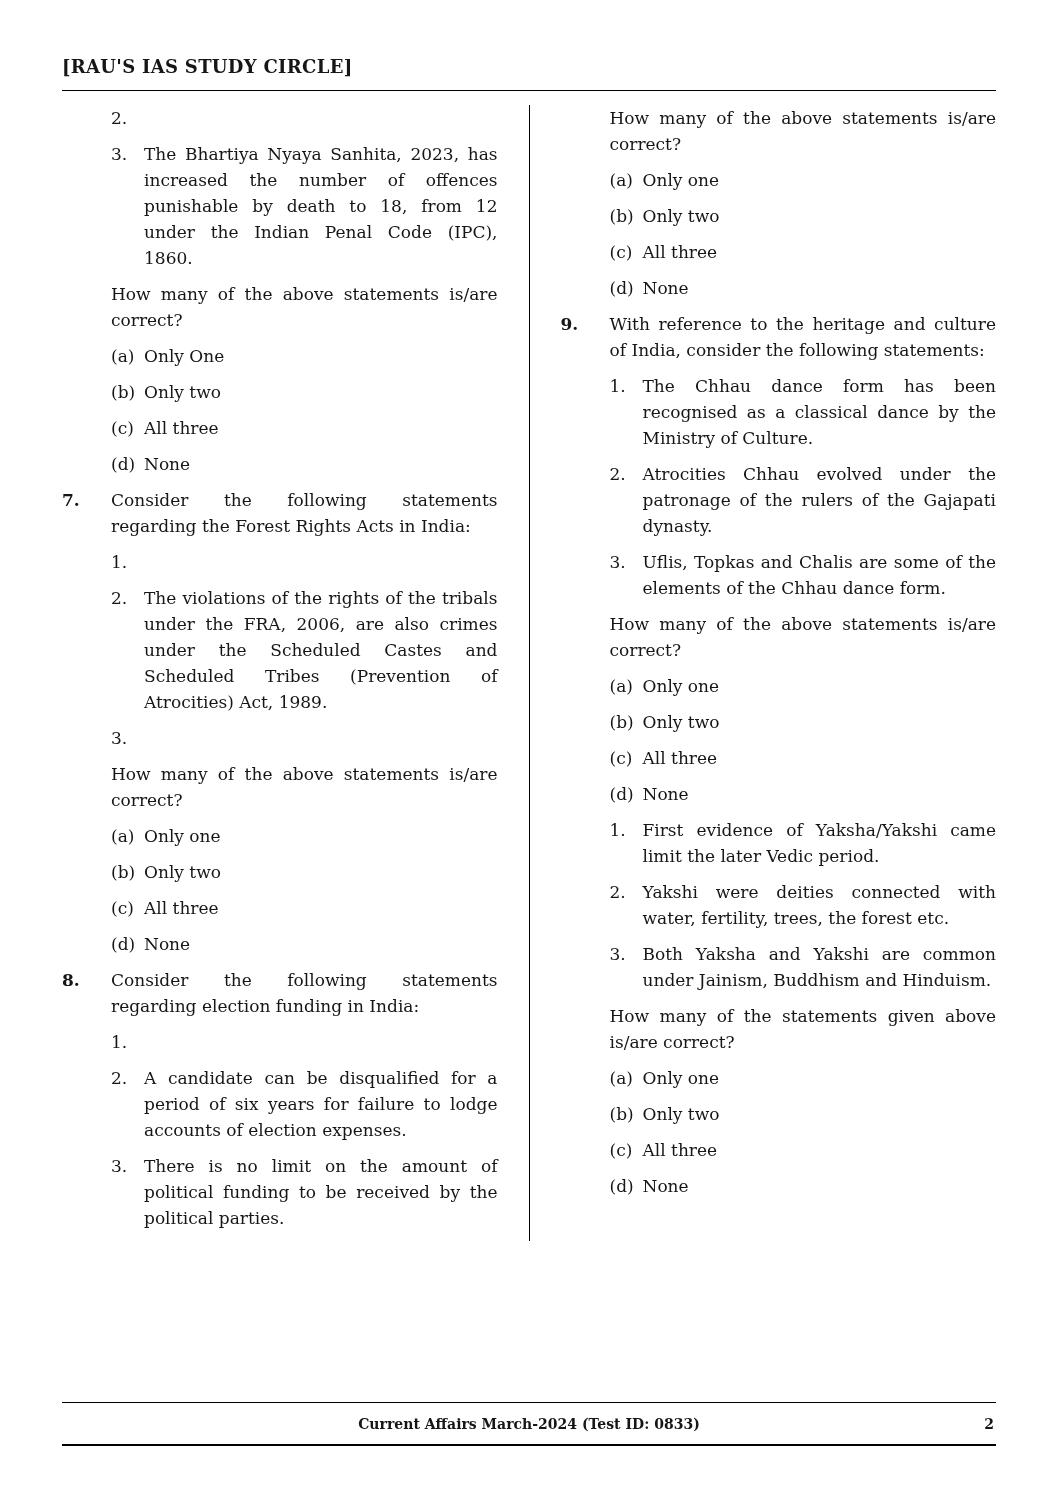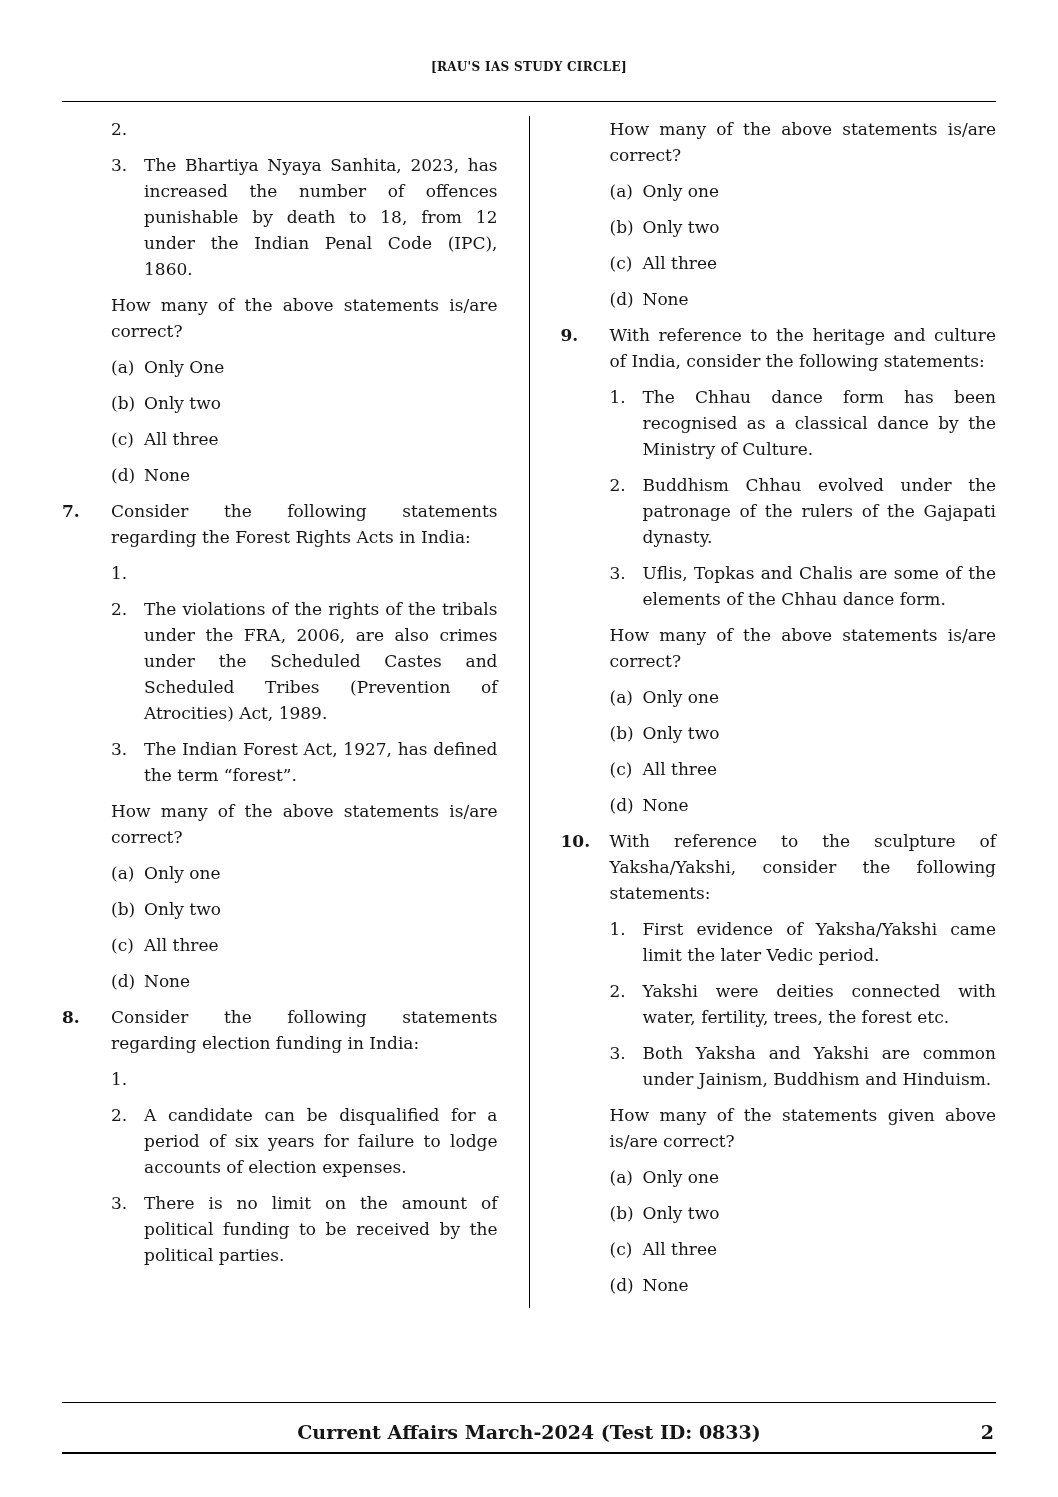--- a/index.html
+++ b/index.html
@@ -11,24 +11,23 @@
     position: relative;
     box-sizing: border-box;
     font-family: "DejaVu Serif", "Liberation Serif", serif;
     font-size: 17px;
     line-height: 26px;
     color: #161616;
   }
   .header { padding: 54px 62px 0; }
   .header-inner {
     border-bottom: 1.5px solid #000;
-    text-align: center;
-    padding-bottom: 21px;
+    padding-bottom: 10px;
     font-weight: bold;
-    font-size: 12px;
+    font-size: 18px;
     letter-spacing: 0.3px;
   }
   .content { display: flex; padding: 14px 62px 0; align-items: stretch; }
   .col { flex: 1 1 0; min-width: 0; }
   .divider { width: 0; border-left: 1.5px solid #000; margin: 0 31px; }
   .block { margin-bottom: 10px; }
   .question { display: flex; }
   .qnum { flex: none; width: 49px; font-weight: bold; }
   .btext { flex: 1 1 auto; text-align: justify; }
   .subitem { display: flex; padding-left: 49px; }
@@ -38,23 +37,23 @@
   .letter { flex: none; width: 33px; }
   .otext { flex: 1 1 auto; }
   .italic { }
   .footer {
     position: absolute;
     left: 62px;
     right: 62px;
     top: 1402px;
     border-top: 1.5px solid #000;
     border-bottom: 2.5px solid #000;
-    padding: 16px 0 7px;
+    padding: 8px 0 7px;
     font-weight: bold;
-    font-size: 19px;
+    font-size: 14px;
   }
   .footer-row { position: relative; text-align: center; }
   .page-number { position: absolute; right: 2px; top: 0; }
 </style>
 </head>
 <body>
 
 <div class="page">
 
   <div class="header">
@@ -93,21 +92,20 @@
         </div>
         <div class="block subitem">
           <span class="marker">1.</span>
         </div>
         <div class="block subitem">
           <span class="marker">2.</span>
           <span class="btext">The violations of the rights of the tribals under the FRA, 2006, are also crimes under the Scheduled Castes and Scheduled Tribes (Prevention of Atrocities) Act, 1989.</span>
         </div>
         <div class="block subitem">
           <span class="marker">3.</span>
-          <span class="btext">The Indian Forest Act, 1927, has defined the term “forest”.</span>
         </div>
         <div class="block prompt">How many of the above statements is/are correct?</div>
         <div class="block option">
           <span class="letter">(a)</span>
           <span class="otext">Only one</span>
         </div>
         <div class="block option">
           <span class="letter">(b)</span>
           <span class="otext">Only two</span>
         </div>
@@ -157,21 +155,21 @@
         <div class="block question">
           <span class="qnum">9.</span>
           <span class="btext">With reference to the heritage and culture of India, consider the following statements:</span>
         </div>
         <div class="block subitem">
           <span class="marker">1.</span>
           <span class="btext">The Chhau dance form has been recognised as a classical dance by the Ministry of Culture.</span>
         </div>
         <div class="block subitem">
           <span class="marker">2.</span>
-          <span class="btext"><span class="italic">Buddhism</span><span> Chhau evolved under the patronage of the rulers of the Gajapati dynasty.</span></span>
+          <span class="btext"><span class="italic">Atrocities</span><span> Chhau evolved under the patronage of the rulers of the Gajapati dynasty.</span></span>
         </div>
         <div class="block subitem">
           <span class="marker">3.</span>
           <span class="btext">Uflis, Topkas and Chalis are some of the elements of the Chhau dance form.</span>
         </div>
         <div class="block prompt">How many of the above statements is/are correct?</div>
         <div class="block option">
           <span class="letter">(a)</span>
           <span class="otext">Only one</span>
         </div>
@@ -179,24 +177,20 @@
           <span class="letter">(b)</span>
           <span class="otext">Only two</span>
         </div>
         <div class="block option">
           <span class="letter">(c)</span>
           <span class="otext">All three</span>
         </div>
         <div class="block option">
           <span class="letter">(d)</span>
           <span class="otext">None</span>
-        </div>
-        <div class="block question">
-          <span class="qnum">10.</span>
-          <span class="btext">With reference to the sculpture of Yaksha/Yakshi, consider the following statements:</span>
         </div>
         <div class="block subitem">
           <span class="marker">1.</span>
           <span class="btext">First evidence of Yaksha/Yakshi came limit the later Vedic period.</span>
         </div>
         <div class="block subitem">
           <span class="marker">2.</span>
           <span class="btext">Yakshi were deities connected with water, fertility, trees, the forest etc.</span>
         </div>
         <div class="block subitem">

